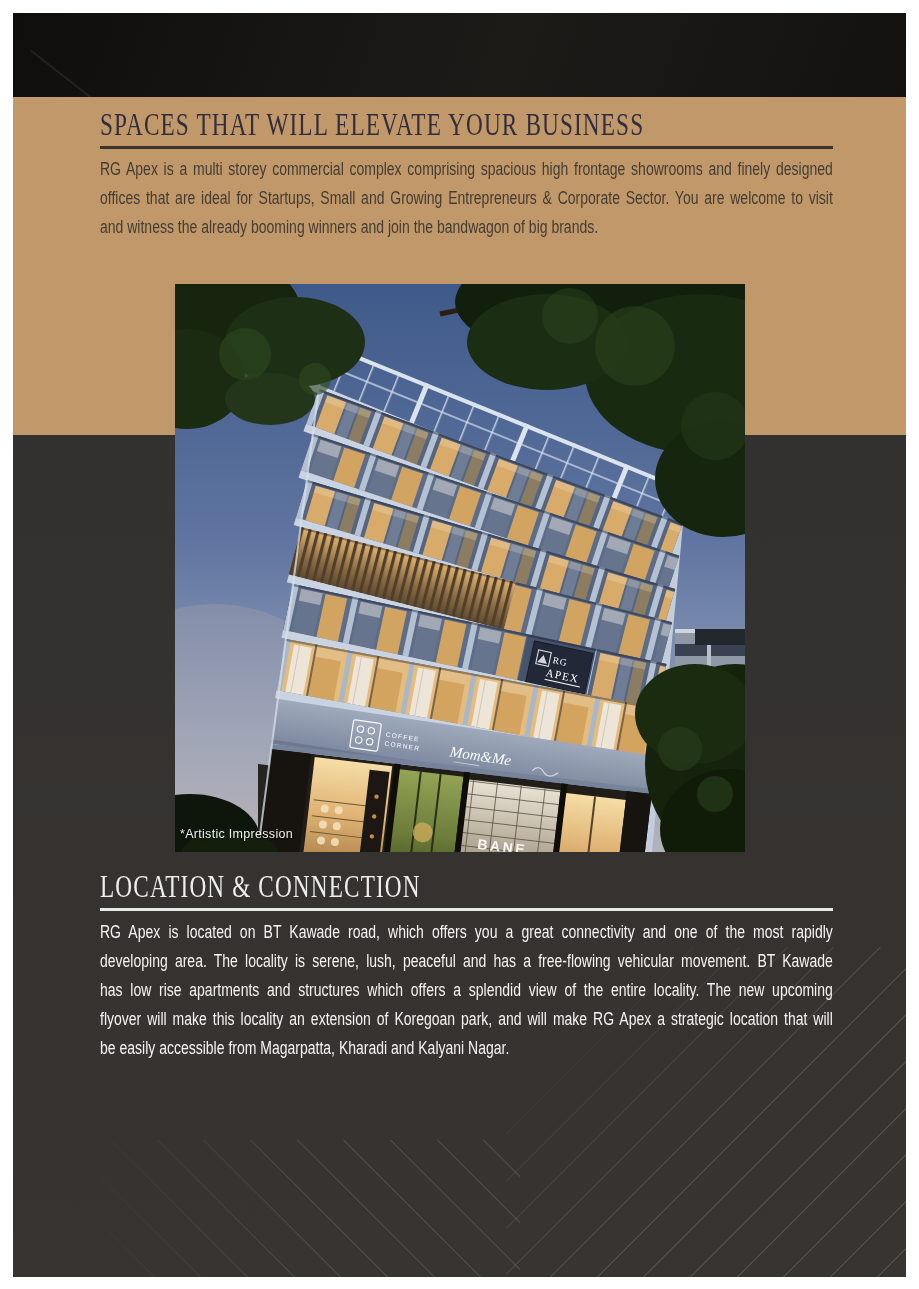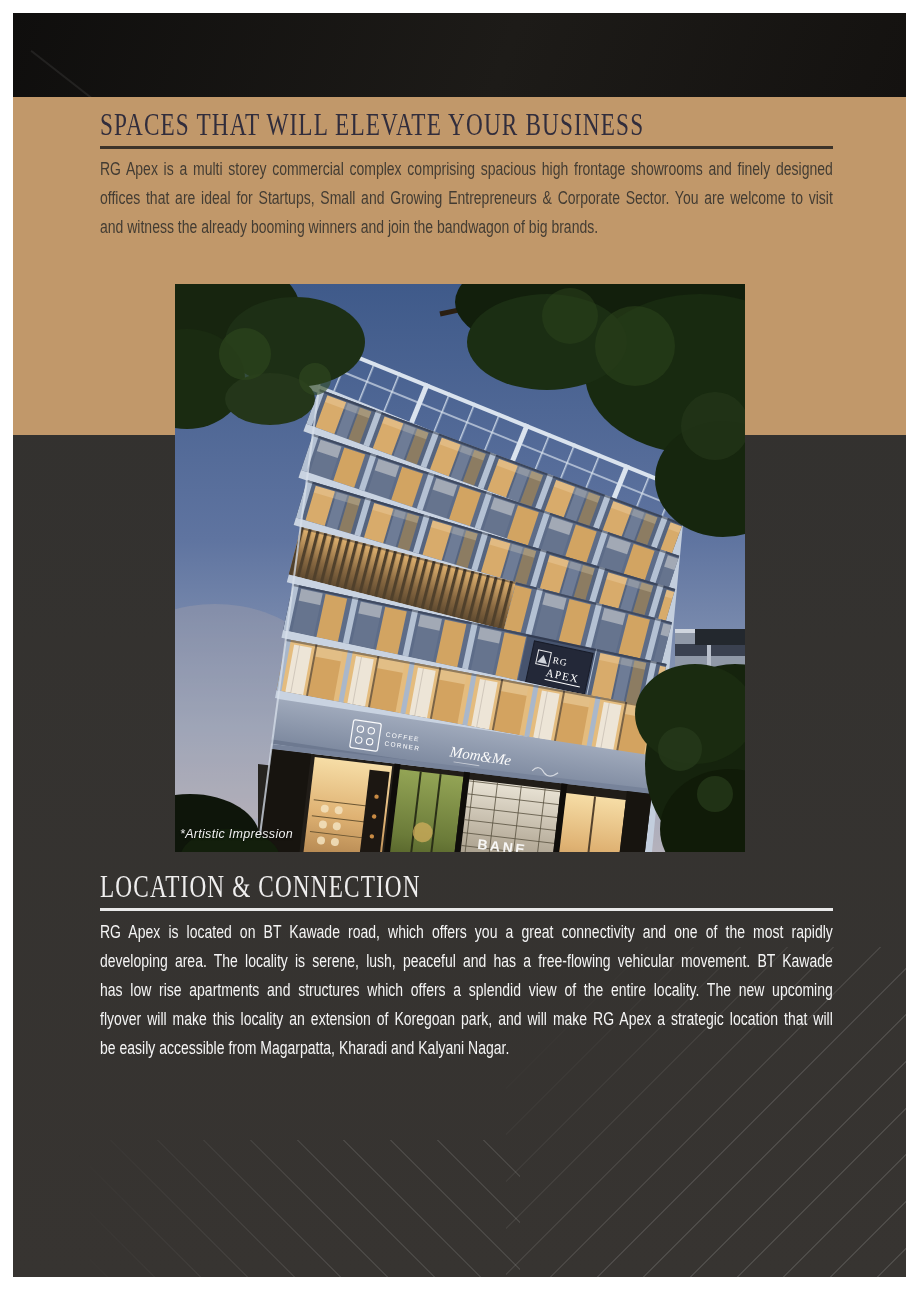--- a/index.html
+++ b/index.html
@@ -29,21 +29,21 @@
   .rule1{top:133px;background:#3c332a;}
   .rule2{top:895px;background:#e9e9e9;}
   .para{position:absolute;left:87px;width:916px;transform:scaleX(.8);transform-origin:0 0;
         font-size:17.5px;}
   .p1{top:142px;color:#433c33;}
   .p2{top:905px;color:#f5f5f5;}
   .jline{line-height:29px;text-align:justify;text-align-last:justify;}
   .jline.last{text-align-last:left;}
   .imgbox{position:absolute;left:162px;top:271px;width:570px;height:568px;}
   .caption{position:absolute;left:5px;bottom:11px;font-size:12.5px;color:#f0f0f0;
-           letter-spacing:.3px;text-shadow:0 1px 2px rgba(0,0,0,.6);font-style:italic;}
+           letter-spacing:.3px;text-shadow:0 1px 2px rgba(0,0,0,.6);}
 </style>
 </head>
 <body>
 
 <div class="page">
   <div class="canvas">
 
     <div class="header-band"></div>
     <div class="header-streak"></div>
     <div class="tan-band"></div>

